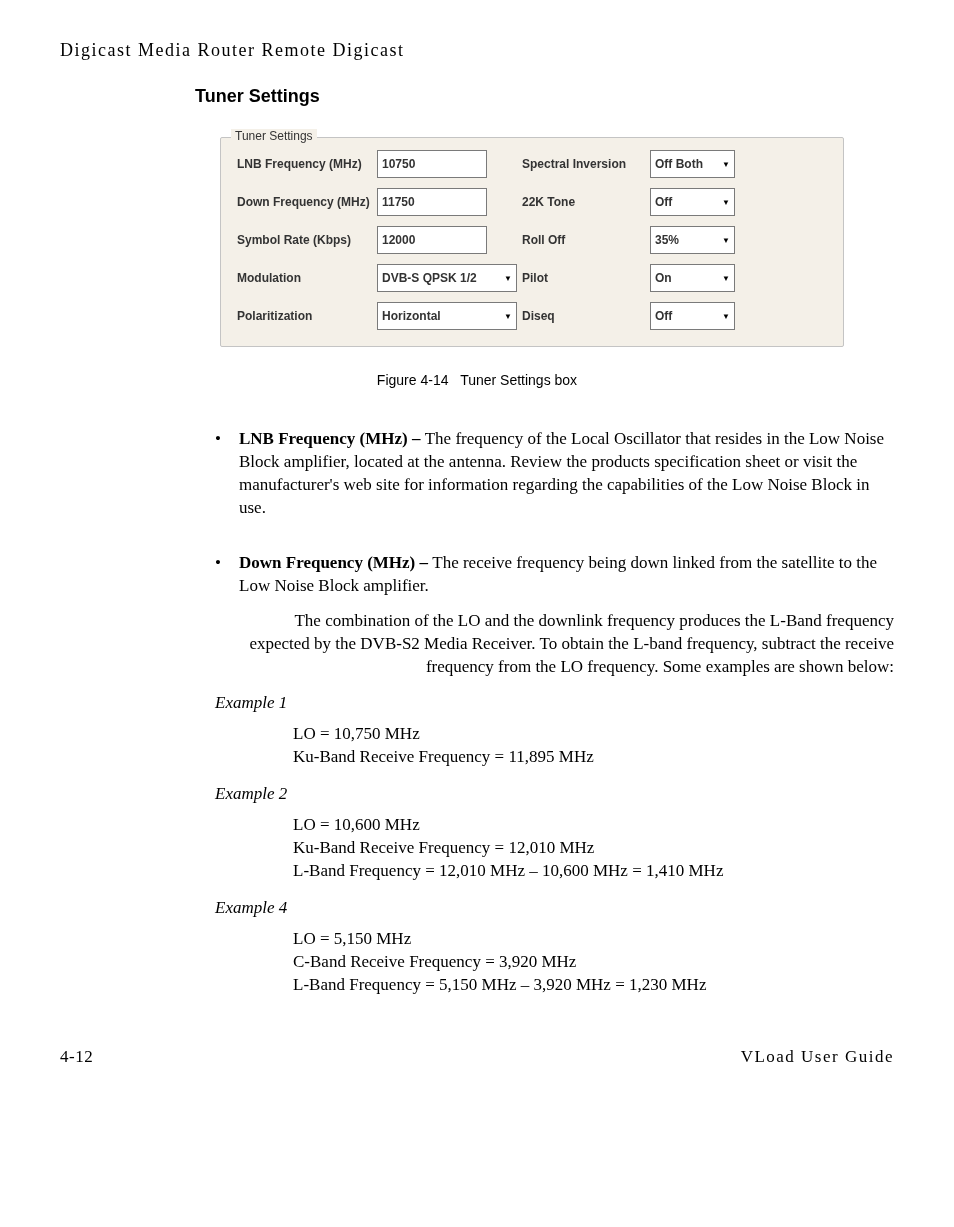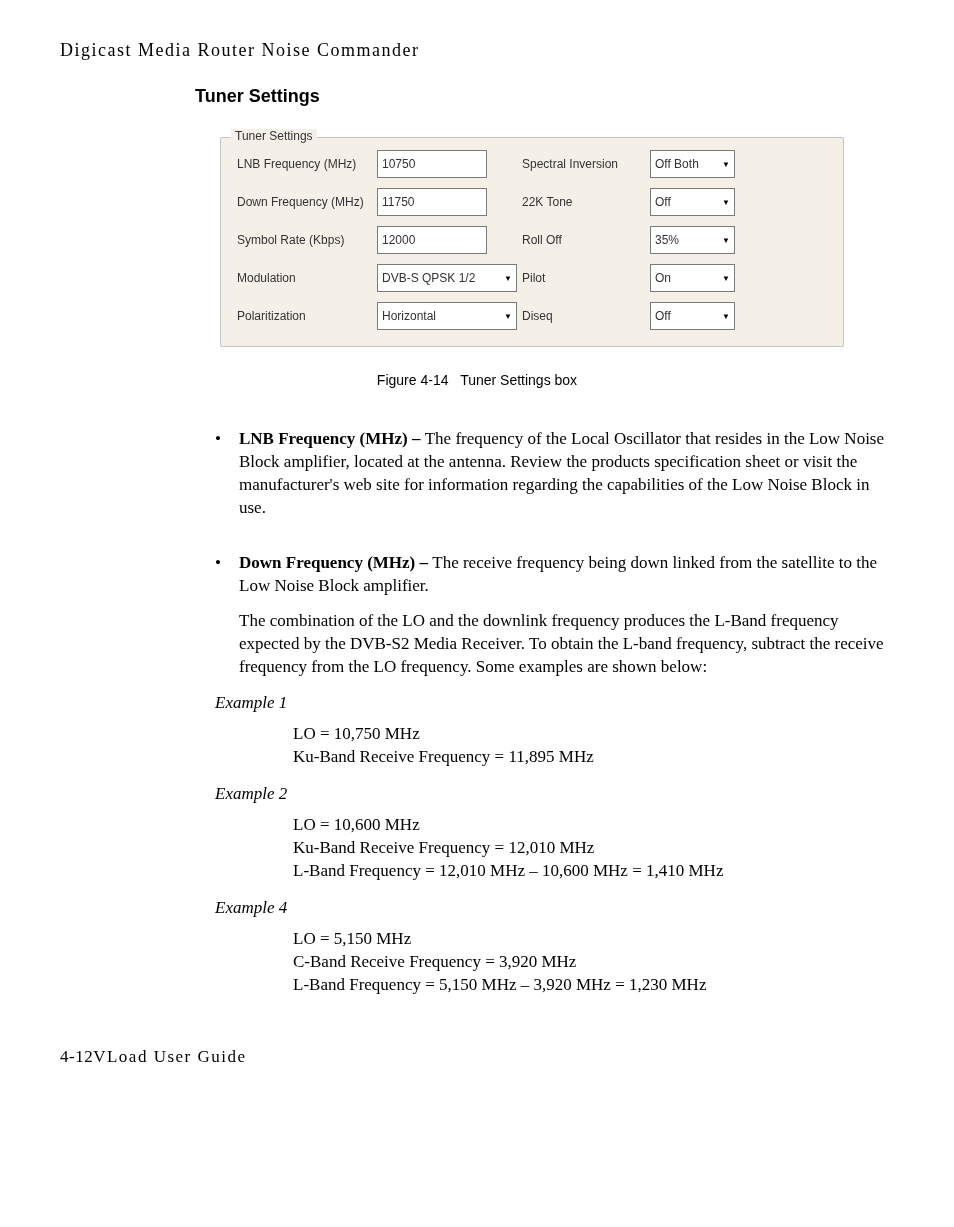--- a/index.html
+++ b/index.html
@@ -43,20 +43,21 @@
     top: -9px;
     left: 10px;
     background: #f4f0e8;
     padding: 0 4px;
     font-size: 12px;
   }
   .setting-row {
     display: flex;
     align-items: center;
     margin-bottom: 10px;
+    font-weight: bold;
   }
   .setting-left-label { width: 140px; }
   .setting-left-ctrl  { width: 145px; }
   .setting-right-label{ width: 128px; }
   .setting-right-ctrl { width: 85px;  }
   .text-input, .dropdown {
     border: 1px solid #7a7a7a;
     background: #fff;
     height: 28px;
     font-family: Tahoma, Arial, sans-serif;
@@ -76,34 +77,34 @@
     font-family: Arial, Helvetica, sans-serif;
     font-size: 14px;
     margin: 10px 0 40px 0;
   }
   .figure-caption .bold { font-weight: normal; }
   
   .body { margin-left: 155px; font-size: 17px; line-height: 1.35; }
   .bullet { display:flex; margin-bottom: 12px; }
   .bullet .dot { width: 24px; }
   .bullet .txt { flex:1; }
-  .para { margin: 10px 0 14px 24px; }
+  .para { margin: 10px 0 14px 24px; text-align: right; }
   .example-head { font-style: italic; margin: 14px 0 8px 0; }
   .example-lines { margin-left: 78px; margin-bottom: 10px; }
   .footer {
-    display:flex; 
+    display:flex; justify-content:space-between;
     font-size:17px; margin-top:50px;
     letter-spacing: 0.5px;
   }
   .footer .right { letter-spacing: 1.5px; }
 </style>
 </head>
 <body>
 
-<div class="page-header">Digicast Media Router Noise Commander</div>
+<div class="page-header">Digicast Media Router Remote Digicast</div>
 
 <div class="section-title">Tuner Settings</div>
 
 <div class="settings-box">
   <div class="legend">Tuner Settings</div>
 
   <div class="setting-row">
     <div class="setting-left-label">LNB Frequency (MHz)</div>
     <div class="setting-left-ctrl">
       <div class="text-input">10750</div>

